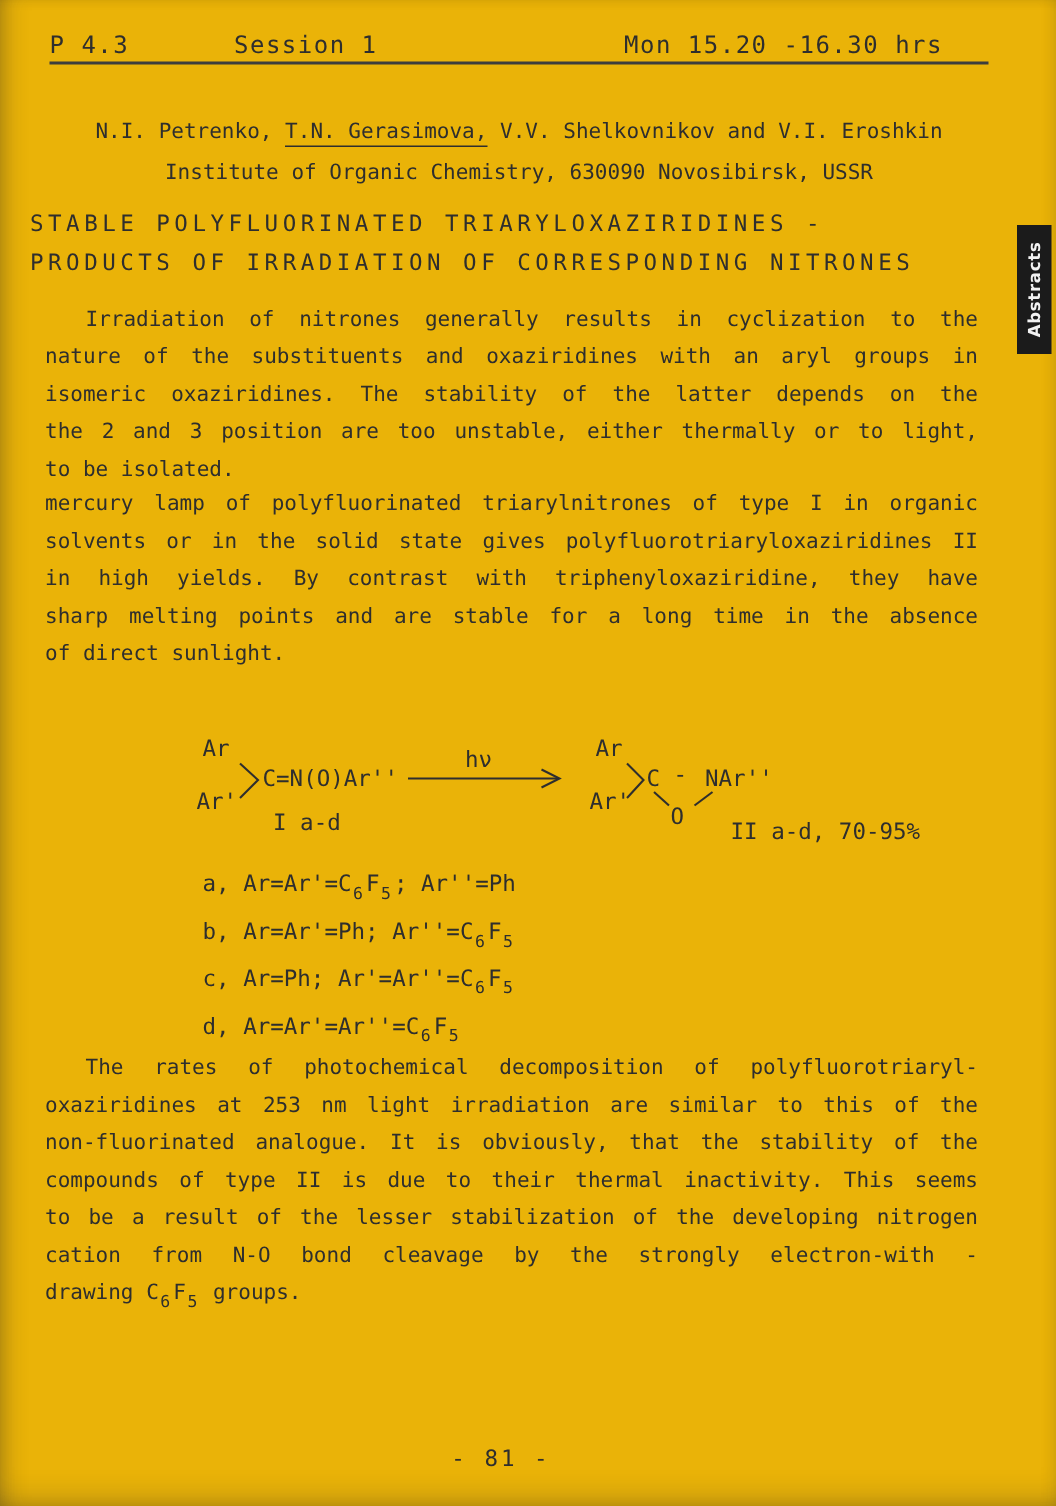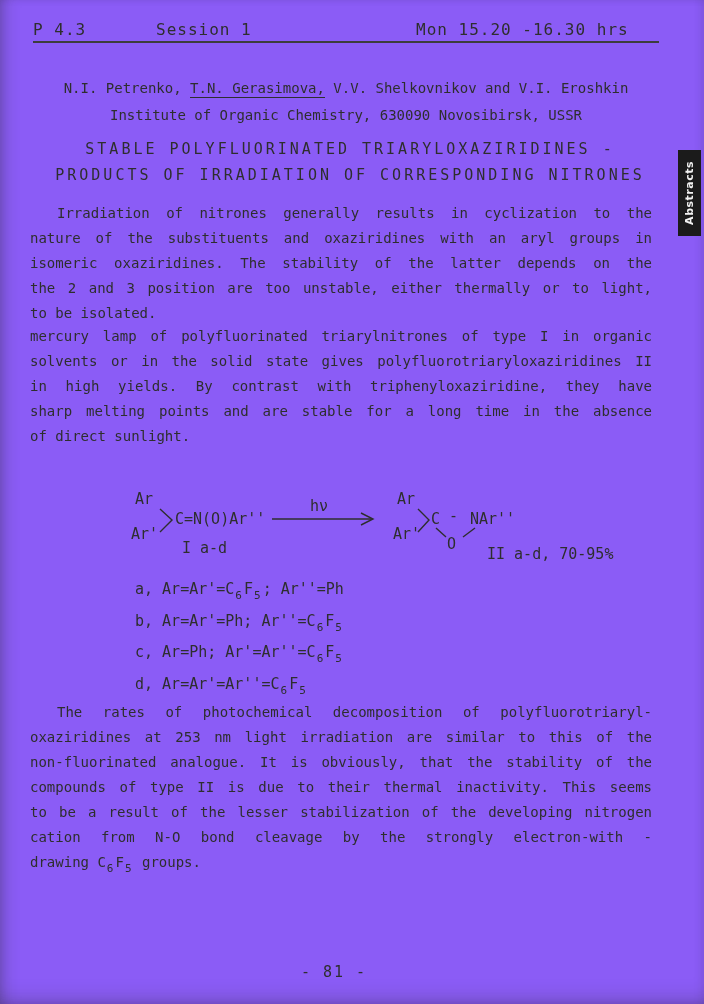--- a/index.html
+++ b/index.html
@@ -1,19 +1,19 @@
 <!DOCTYPE html>
 <html><head>
 <meta charset="utf-8">
 <style>
   * { margin:0; padding:0; box-sizing:border-box; }
   html,body { background:#e9e8e5; }
   .page {
     position:relative; width:704px; height:1004px;
-    background:#8b5cf6; color:#2e2e2e; overflow:hidden;
+    background:#eab308; color:#2e2e2e; overflow:hidden;
     font-family:"DejaVu Sans Mono", monospace;
     box-shadow:
       inset 14px 0 18px -14px rgba(40,40,40,.45),
       inset -8px 0 12px -10px rgba(40,40,40,.22),
       inset 0 -16px 22px -16px rgba(40,40,40,.40),
       inset 0 6px 10px -9px rgba(40,40,40,.18);
   }
 
   
   .header { position:absolute; left:33px; top:16px; width:626px; height:27px;
@@ -29,21 +29,21 @@
   .side-tab-label { writing-mode:vertical-rl; transform:rotate(180deg);
                     color:#f2f2f2; font-family:"DejaVu Sans", sans-serif;
                     font-weight:bold; font-size:11px; letter-spacing:.5px; }
 
   
   .authors { position:absolute; left:20px; top:80px; width:652px; text-align:center;
              font-size:14px; white-space:pre; }
   .authors .u { border-bottom:1.5px solid #2e2e2e; padding-bottom:1px; }
   .affiliation { position:absolute; left:33px; top:107px; width:626px; text-align:center;
                  font-size:14px; }
-  .title { position:absolute; left:20px; top:136px; width:660px; text-align:center;
+  .title { position:absolute; left:20px; top:136px; width:660px; text-align:left;
            font-size:15px; letter-spacing:3px; line-height:26px; }
 
   
   .para { position:absolute; left:30px; width:622px; font-size:14px; line-height:25px; }
   .p1 { top:201px; } .p2 { top:324px; } .p3 { top:700px; }
   .line { text-align:justify; text-align-last:justify; }
   .line.first { text-indent:27px; }
   .line.last { text-align-last:left; }
 
   sub { font-size:11px; vertical-align:-5px; padding:0 2px 0 1px; }

